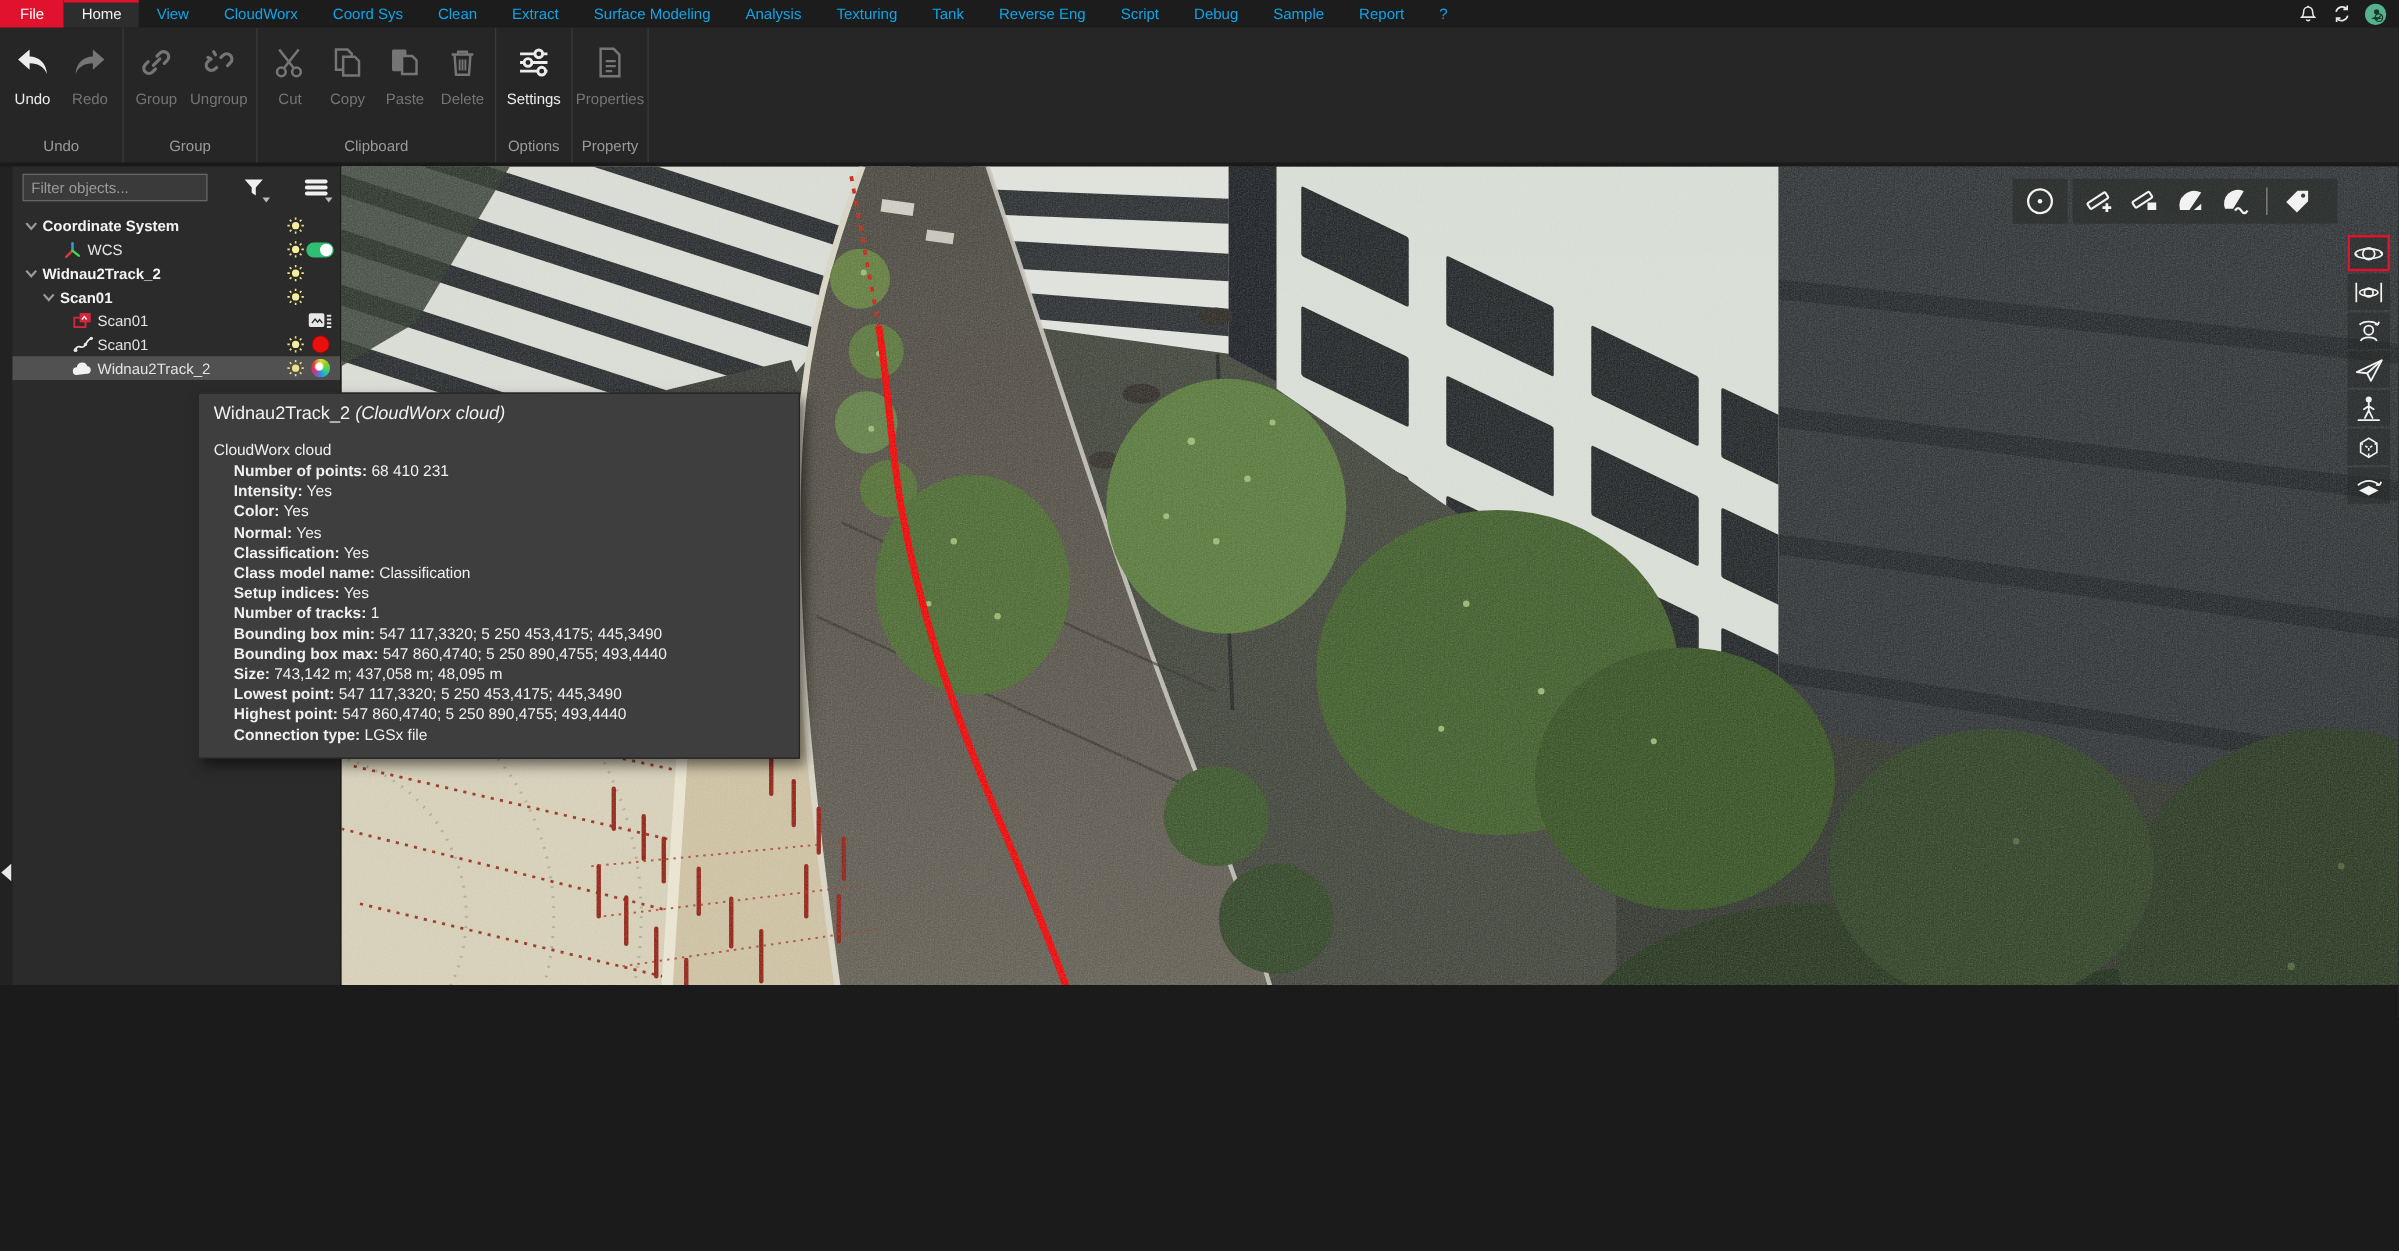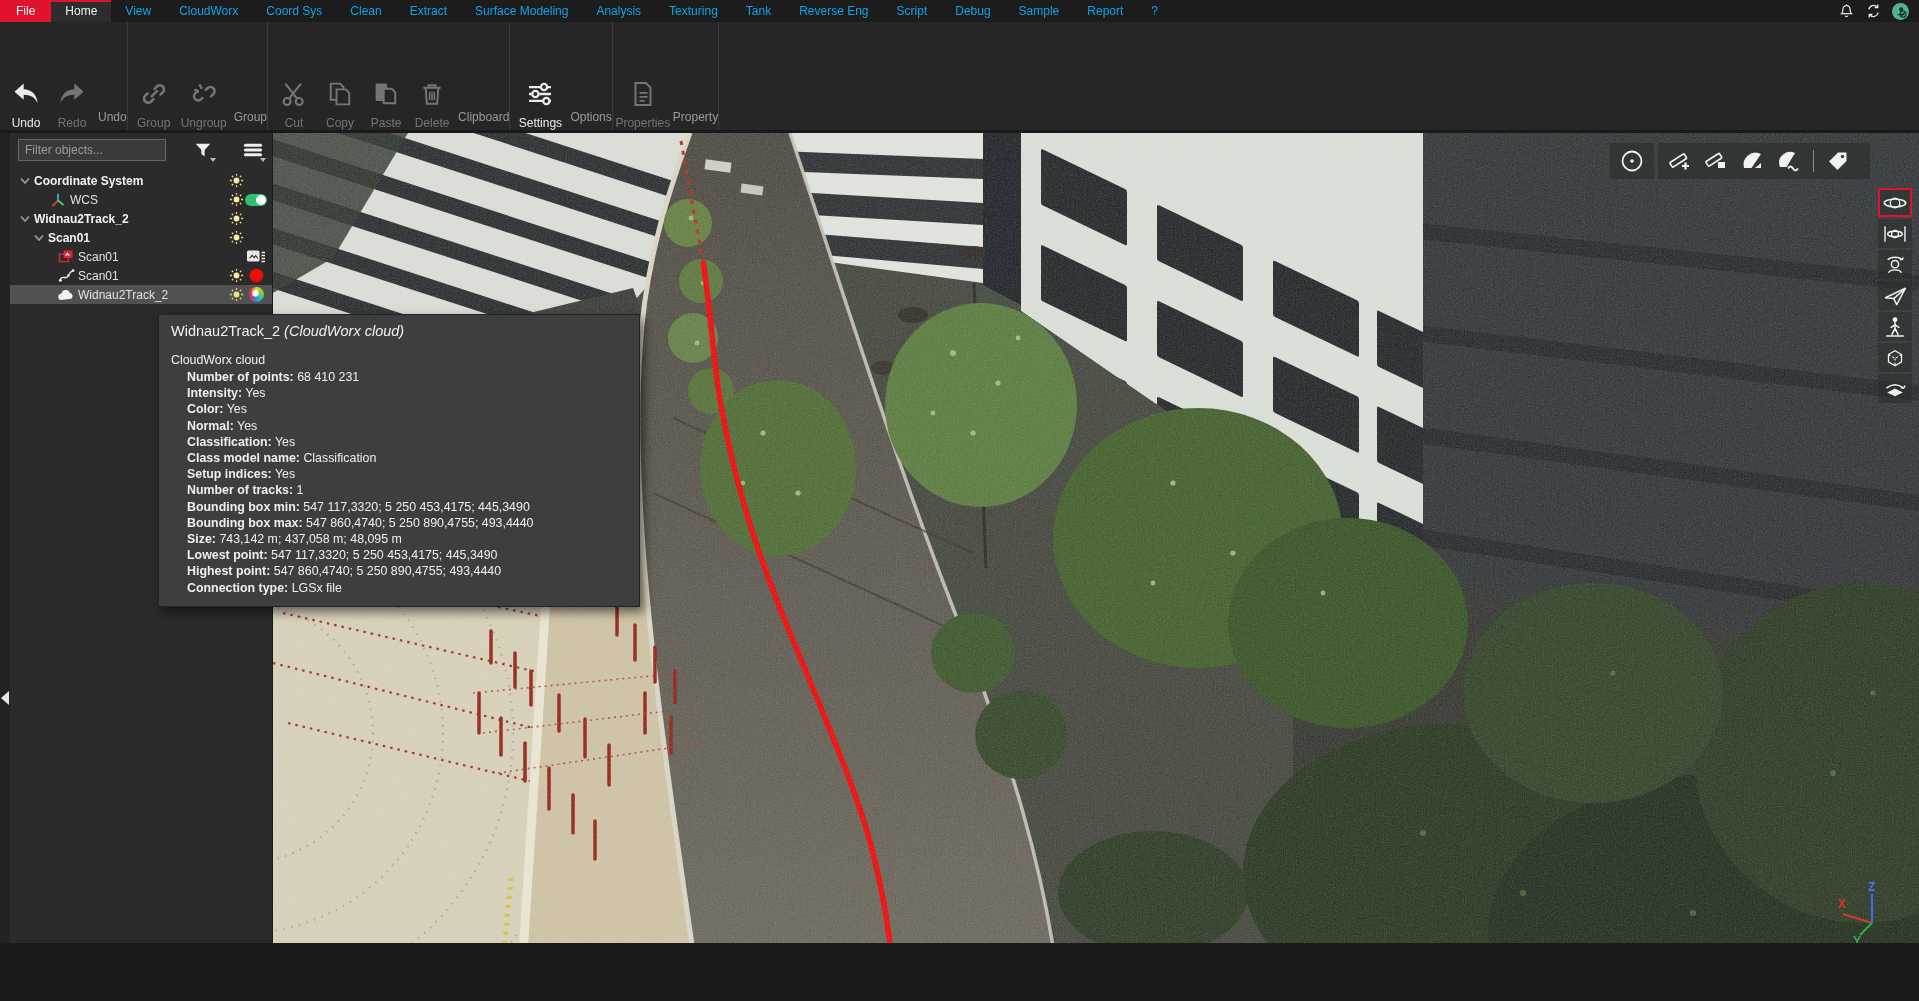--- a/index.html
+++ b/index.html
@@ -1,30 +1,30 @@
 <!DOCTYPE html>
 <html><head>
 <meta charset="utf-8">
 <style>
   * { margin:0; padding:0; box-sizing:border-box; }
   html,body { background:#1b1b1b; font-family:"Liberation Sans", sans-serif; }
-  #app { position:relative; width:1919px; height:943px; overflow:hidden; background:#242424; color:#e6e6e6; }
+  #app { position:relative; width:1919px; height:788px; overflow:hidden; background:#242424; color:#e6e6e6; }
 
   
   #menubar { position:absolute; left:0; top:0; width:1919px; height:22px; background:#1c1c1c; display:flex; align-items:stretch; z-index:30; }
   .mi { display:flex; align-items:center; padding:0 14px; font-size:12px; color:#0ea5e9; cursor:default; white-space:nowrap; }
   .mi.file { background:#e1122d; color:#fff; padding:0 16px; }
   .mi.active { background:#2d2d2d; color:#f2f2f2; box-shadow:inset 0 2px 0 #e1122d; }
   #menubar-right { margin-left:auto; display:flex; align-items:center; gap:10px; padding-right:10px; }
   .tbicon svg { display:block; }
   .avatar { width:17px; height:17px; border-radius:50%; background:#56b18e; display:flex; align-items:center; justify-content:center; }
 
   
   #ribbon { position:absolute; left:0; top:22px; width:1919px; height:108px; background:#262626; z-index:29; display:flex; align-items:stretch; }
-  .rgroup { display:flex; flex-direction:row; border-right:1px solid #3a3a3a;align-items:flex-end; }
+  .rgroup { display:flex; flex-direction:column; border-right:1px solid #3a3a3a; }
   .rbtns { display:flex; flex:1; align-items:flex-start; padding:6px 4px 0 4px; gap:2px; }
   .rbtn { width:44px; display:flex; flex-direction:column; align-items:center; gap:4px; padding-top:4px; color:#ececec; cursor:pointer; }
   .rbtn.disabled { color:#757575; }
   .rbtn .ricon { height:36px; display:flex; align-items:center; justify-content:center; }
   .rbtn .rlabel { font-size:12px; }
   .rbtn.wide { width:52px; }
   .rglabel { height:20px; text-align:center; font-size:12px; color:#9b9b9b; padding-bottom:3px; }
   #ribbon-divider { position:absolute; left:0; top:130px; width:1919px; height:3px; background:#1a1a1a; z-index:29; }
 
   

